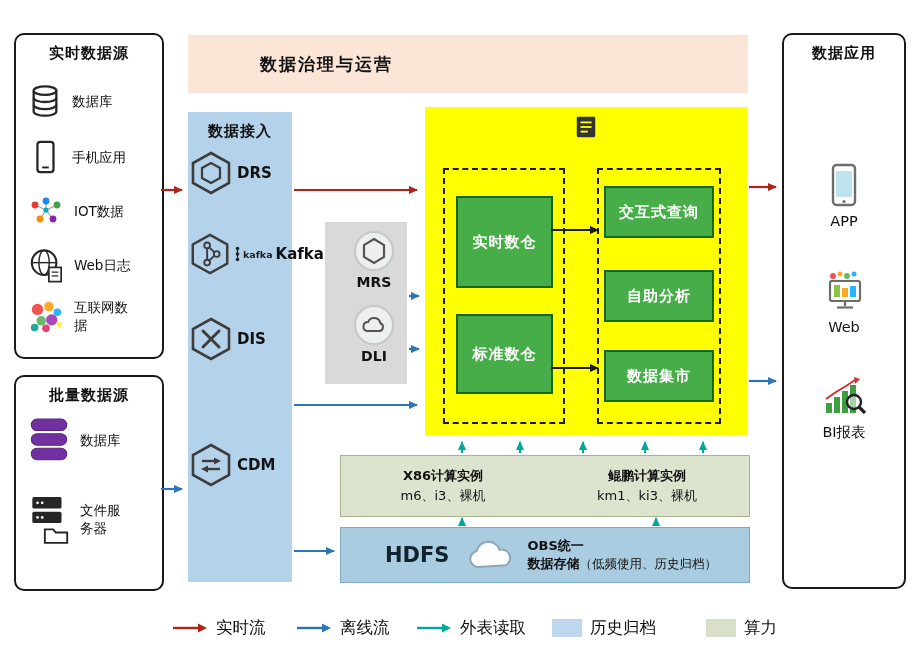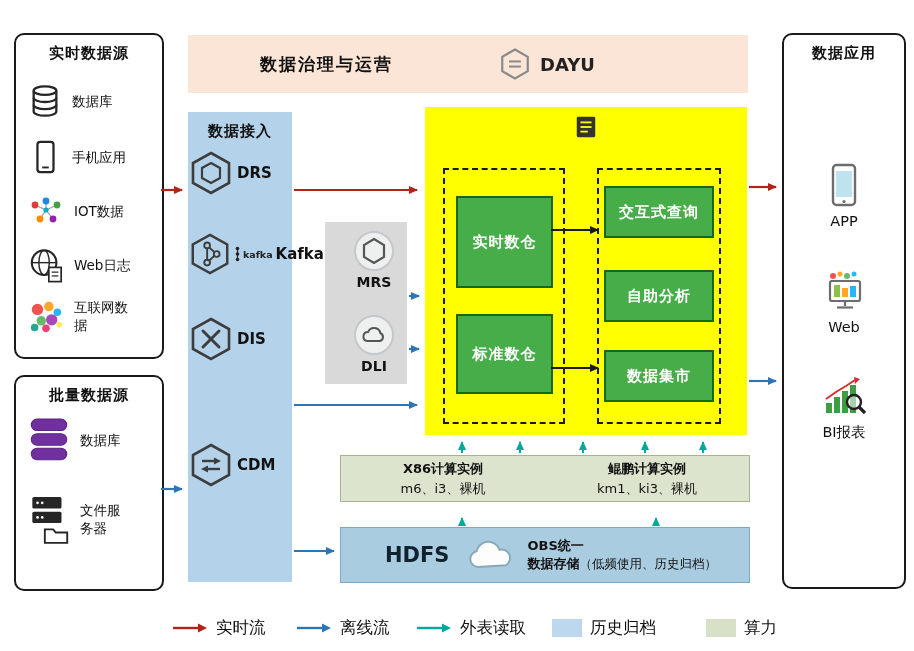--- a/index.html
+++ b/index.html
@@ -38,21 +38,21 @@
   .dws{position:absolute;left:425px;top:107px;width:322px;height:328px;background:#ffff00;}
   .dws-title{display:flex;align-items:center;justify-content:center;gap:8px;margin-top:8px;
     font-weight:bold;font-size:15px;}
   .dashed{position:absolute;border:2px dashed #1a1a1a;}
   #dash-left{left:18px;top:61px;width:118px;height:252px;}
   #dash-right{left:172px;top:61px;width:120px;height:252px;}
   .gbox{position:absolute;background:#47ad49;border:2px solid #156815;color:#fff;font-weight:bold;
     font-size:15px;display:flex;align-items:center;justify-content:center;letter-spacing:1px;text-align:center;}
 
   
-  .compute{position:absolute;left:340px;top:455px;width:410px;height:47px;background:#dce4cd;
+  .compute{position:absolute;left:340px;top:455px;width:410px;height:62px;background:#dce4cd;
     border:1px solid #a8b48e;display:flex;box-sizing:border-box;}
   .compute-half{flex:1;display:flex;flex-direction:column;align-items:center;justify-content:center;gap:2px;}
   .compute-name{font-weight:bold;font-size:13px;}
   .compute-spec{font-size:13px;}
 
   
   .hdfs{position:absolute;left:340px;top:527px;width:410px;height:56px;background:#a9cce0;
     border:1px solid #7fa8c4;display:flex;align-items:center;box-sizing:border-box;}
   .hdfs-title{font-weight:bold;font-size:21px;margin-left:44px;color:#10222e;}
   .obs-text{margin-left:8px;font-size:13px;line-height:1.35;}
@@ -71,28 +71,20 @@
 
   .overlay{position:absolute;left:0;top:0;pointer-events:none;z-index:20;}
 </style>
 </head>
 <body>
 
 <div class="canvas">
 
   <div class="banner">
     <span class="banner-title">数据治理与运营</span>
-    <span class="dayu">
-      <svg width="34" height="34" viewBox="0 0 40 40">
-        <polygon points="20,3 35,11.5 35,28.5 20,37 5,28.5 5,11.5" fill="none" stroke="#8a8a8a" stroke-width="2.6"></polygon>
-        <line x1="13" y1="17" x2="27" y2="17" stroke="#8a8a8a" stroke-width="2.4"></line>
-        <line x1="13" y1="23" x2="27" y2="23" stroke="#8a8a8a" stroke-width="2.4"></line>
-      </svg>
-      <span>DAYU</span>
-    </span>
   </div>
 
   <div class="srcbox" id="rt-box">
     <div class="box-title">实时数据源</div>
     <div class="src-row" style="top:48px">
       <svg width="34" height="38" viewBox="0 0 36 40">
         <ellipse cx="18" cy="8" rx="12" ry="4.5" fill="none" stroke="#262626" stroke-width="2.4"></ellipse>
         <path d="M6,8 v22 a12,4.5 0 0,0 24,0 v-22" fill="none" stroke="#262626" stroke-width="2.4"></path>
         <path d="M6,15.5 a12,4.5 0 0,0 24,0 M6,23 a12,4.5 0 0,0 24,0" fill="none" stroke="#262626" stroke-width="2.4"></path>
       </svg>
@@ -224,21 +216,21 @@
   </div>
 
   <div class="graybox">
     <div class="gitem" style="top:8px">
       <svg width="42" height="42" viewBox="0 0 42 42">
         <circle cx="21" cy="21" r="19" fill="#eef0f0" stroke="#c4c8ca" stroke-width="2"></circle>
         <polygon points="21,9 31,15 31,27 21,33 11,27 11,15" fill="none" stroke="#555" stroke-width="2.2"></polygon>
       </svg>
       <div class="gitem-label">MRS</div>
     </div>
-    <div class="gitem" style="top:92px">
+    <div class="gitem" style="top:82px">
       <svg width="42" height="42" viewBox="0 0 42 42">
         <circle cx="21" cy="21" r="19" fill="#eef0f0" stroke="#c4c8ca" stroke-width="2"></circle>
         <path d="M14,27 a4.5,4.5 0 0,1 1,-8.9 a6.5,6.5 0 0,1 12.4,1.2 a4,4 0 0,1 -1,7.7 z" fill="none" stroke="#555" stroke-width="2"></path>
       </svg>
       <div class="gitem-label">DLI</div>
     </div>
   </div>
 
   <div class="dws">
     <div class="dws-title">

